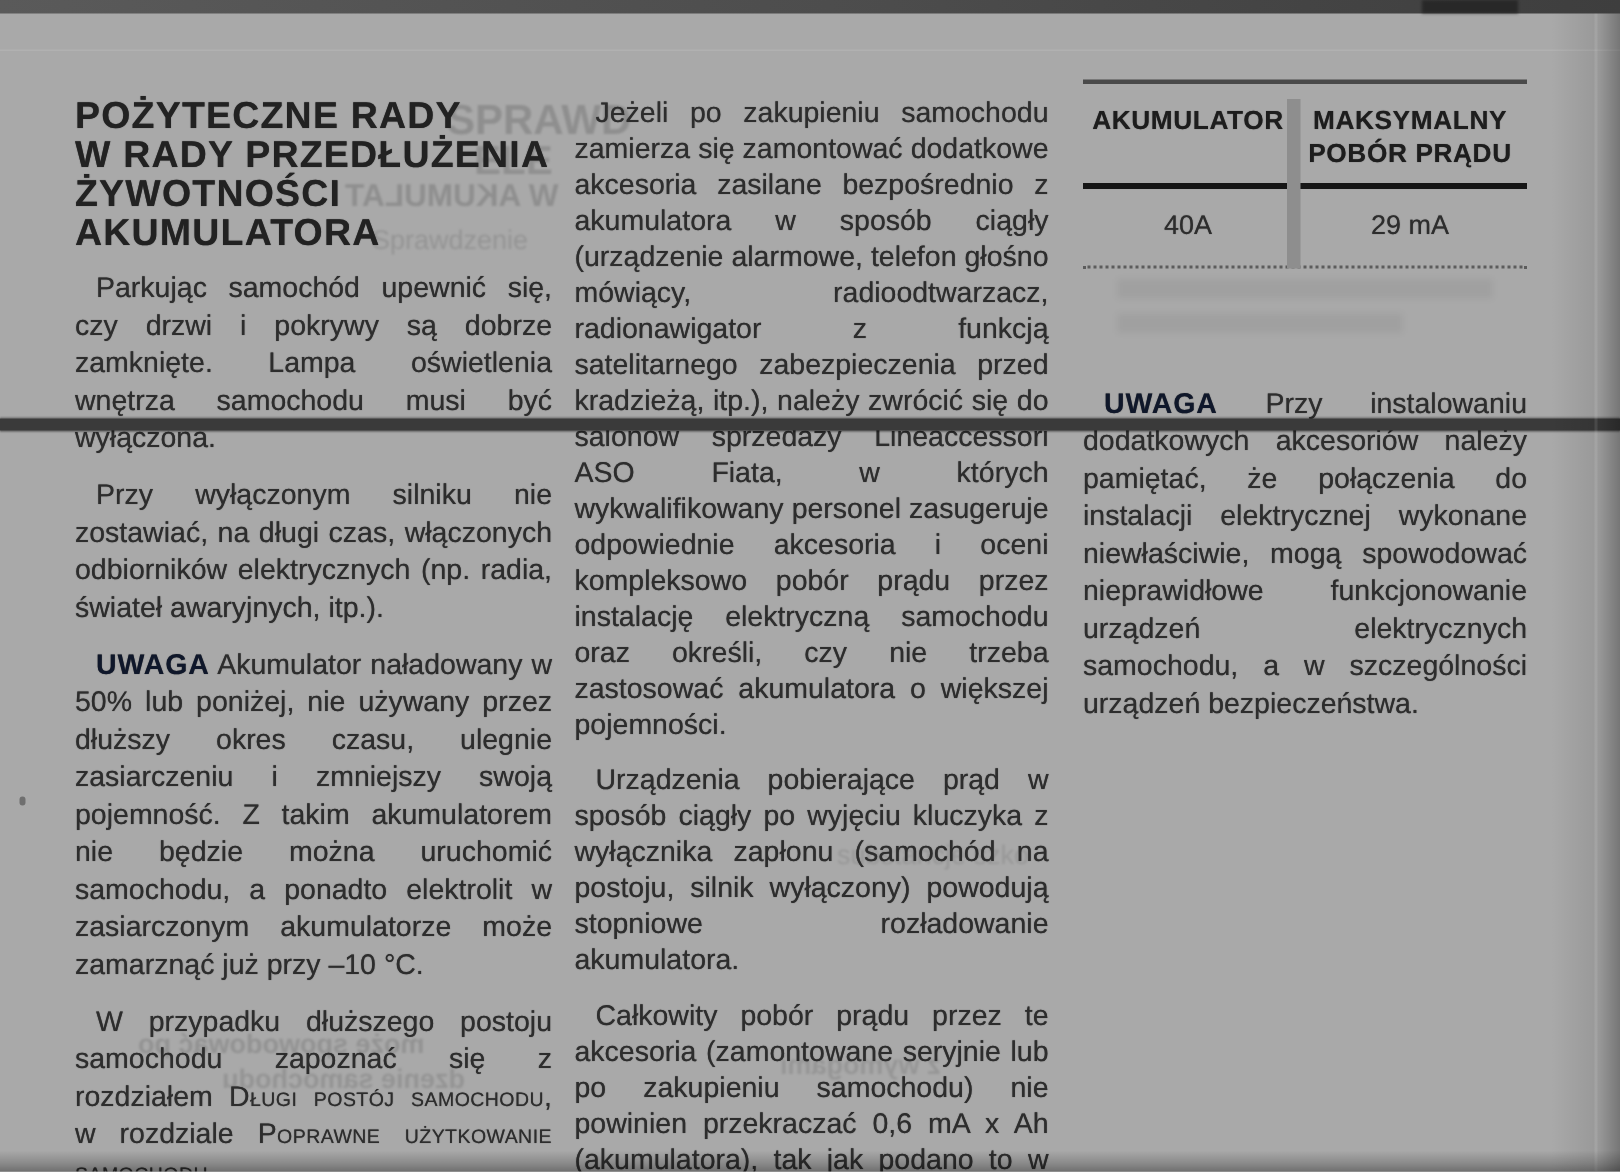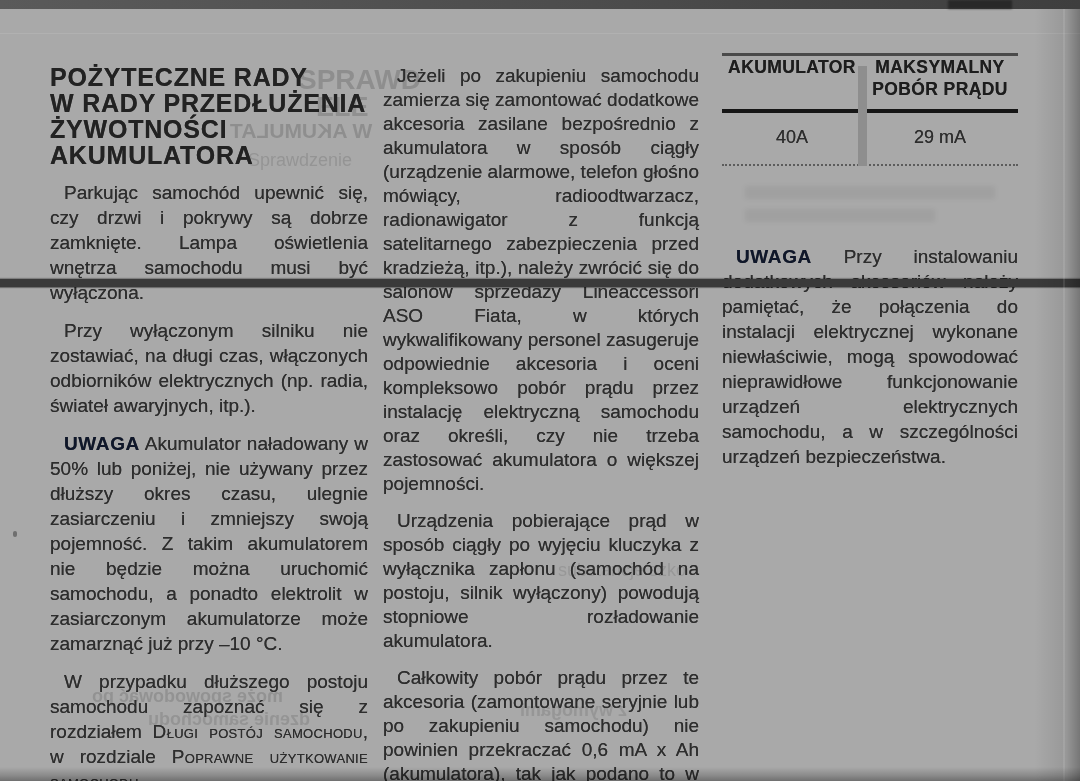--- a/index.html
+++ b/index.html
@@ -36,21 +36,21 @@
   .col-mid{left:383px;width:316px;line-height:24px;}
   .col-right{left:722px;top:53px;width:296px;}
   .heading{font-weight:bold;font-size:25px;line-height:26px;
     letter-spacing:.8px;text-align:left;color:#222;margin-bottom:12px;}
   .para{margin:0 0 13px 0;text-indent:14px;}
   .para:last-child{margin-bottom:0;}
   .note-label{font-weight:bold;letter-spacing:.6px;color:#0f172a;}
   .sc{font-variant:small-caps;letter-spacing:.3px;}
   
   .acc-table{position:relative;width:296px;border-top:3px solid #4a4a4a;
-    margin-bottom:78px;text-align:center;}
+    padding-top:13px;margin-bottom:78px;text-align:center;}
   .tbl-row{display:flex;align-items:flex-start;}
   .tbl-c1{width:140px;}
   .tbl-c2{flex:1;}
   .tbl-head{font-weight:bold;font-size:17.5px;line-height:22px;color:#1d1d1d;
     letter-spacing:.4px;}
   .tbl-rule{height:4px;background:#161616;margin-top:9px;}
   .tbl-vals{font-size:18px;padding:12px 0 14px 0;}
   .tbl-dotted{border-bottom:2px dotted #5c5c5c;height:0;}
   .tbl-divider{position:absolute;left:136px;top:10px;bottom:0;width:9px;
     background:#8e8e8e;z-index:1;}

